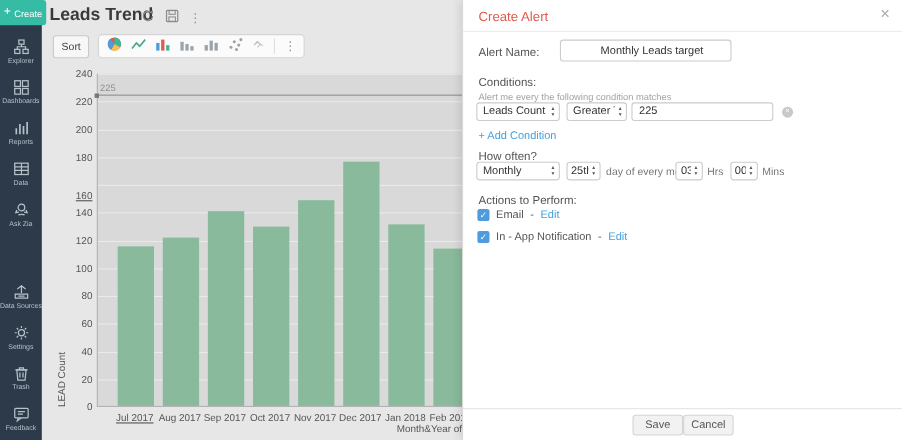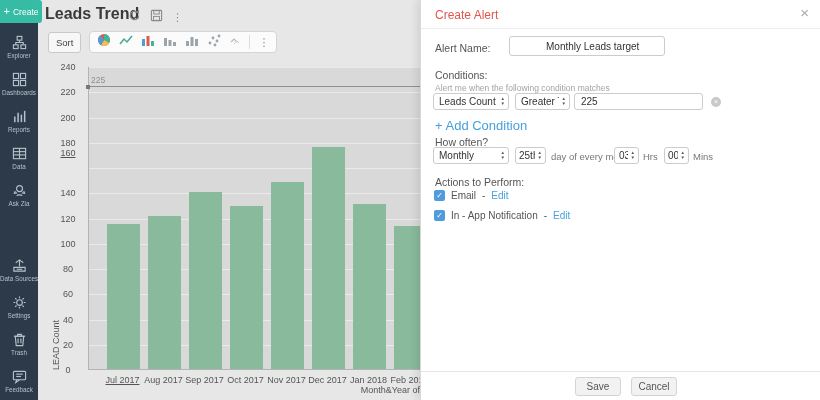--- a/index.html
+++ b/index.html
@@ -22,40 +22,40 @@
   .hdr-icons { position:absolute; left:90px; top:8px; display:flex; align-items:center; gap:9px; }
   .toolbar { position:absolute; left:10px; top:31px; display:flex; align-items:center; gap:5px; }
   .tb-btn { background:#f7f7f7; border:1px solid #c9c9c9; border-radius:3px; font-size:9.5px; color:#444; padding:4px 7px; font-family:inherit; cursor:pointer; }
   .icon-pill { display:flex; align-items:center; gap:8px; background:#fbfbfb; border:1px solid #d5d5d5; border-radius:4px; padding:3px 7px; margin-left:3px; height:22px; }
   .pill-sep { width:1px; height:14px; background:#ddd; }
   .kebab { color:#8a8a8a; font-size:11px; line-height:1; letter-spacing:0; cursor:pointer; }
 
   .plot { position:absolute; left:50px; top:67px; width:332px; height:303px; background:#d9d9d9; border-left:1px solid #b3b3b3; border-bottom:1px solid #b3b3b3; overflow:hidden; }
   .gridline { position:absolute; left:0; width:100%; height:1px; background:rgba(255,255,255,0.45); }
   .bar { position:absolute; bottom:0; background:#89ba9c; }
-  .ytick { position:absolute; width:32px; text-align:center; font-size:9px; color:#555; }
+  .ytick { position:absolute; width:32px; text-align:right; font-size:9px; color:#555; }
   .xtick { position:absolute; width:54px; text-align:center; font-size:9px; color:#555; white-space:nowrap; }
   .thr-line { position:absolute; height:1px; background:#8f8f8f; z-index:2; }
   .thr-label { position:absolute; font-size:8.5px; color:#8f8f8f; z-index:2; }
   .thr-marker { position:absolute; width:4px; height:4px; background:#777; z-index:2; }
   .ylabel { position:absolute; left:13px; top:67px; height:303px; display:flex; align-items:center; writing-mode:vertical-lr; transform:rotate(180deg); font-size:9px; color:#555; }
   .xlabel { position:absolute; left:262px; top:385px; width:120px; text-align:right; font-size:9px; color:#555; white-space:nowrap; }
 
   
   .dialog { position:absolute; left:420px; top:0; width:400px; height:400px; background:#fff; border-left:1px solid #d9d9d9; box-shadow:-3px 0 8px rgba(0,0,0,0.10); z-index:5; }
   .dlg-title { position:absolute; left:14px; top:8px; font-size:12px; color:#e2574c; }
   .dlg-close { position:absolute; right:11px; top:4px; font-size:15px; color:#aaa; cursor:pointer; line-height:1.2; }
   .dlg-divider { position:absolute; left:0; top:28px; width:100%; height:1px; background:#ececec; }
   .lab { position:absolute; font-size:10.5px; color:#555; }
   .help { position:absolute; font-size:8.5px; color:#a3a3a3; }
   .inp { position:absolute; background:#fff; border:1px solid #ccc; border-radius:3px; font-size:10px; color:#333; padding:0 6px; font-family:inherit; height:20px; }
   .sel { position:absolute; display:flex; align-items:center; background:#fff; border:1px solid #ccc; border-radius:3px; padding:0 3px 0 5px; font-size:10px; color:#333; height:17px; cursor:pointer; }
   .sel .txt { flex:1; overflow:hidden; white-space:nowrap; }
   .stepper { display:flex; flex-direction:column; font-size:4.5px; line-height:4.5px; color:#555; margin-left:3px; flex:none; }
-  .link { position:absolute; font-size:13px; color:#45a1dd; cursor:pointer; }
+  .link { position:absolute; font-size:10px; color:#45a1dd; cursor:pointer; }
   .plaintext { position:absolute; font-size:9.5px; color:#777; }
   .action-row { position:absolute; left:13px; display:flex; align-items:center; gap:6px; font-size:10px; color:#555; }
   .checkbox { width:11px; height:11px; background:#4f9bdc; border-radius:2px; color:#fff; font-size:8px; line-height:11px; text-align:center; cursor:pointer; flex:none; }
   .edit-link { color:#45a1dd; cursor:pointer; }
   .dlg-footer-divider { position:absolute; left:0; top:371px; width:100%; height:1px; background:#e5e5e5; }
   .dlg-btn { position:absolute; top:377px; width:46px; height:19px; background:#f2f2f2; border:1px solid #d4d4d4; border-radius:3px; font-size:10px; color:#555; font-family:inherit; cursor:pointer; }
   .circle-remove { position:absolute; width:10px; height:10px; border-radius:50%; background:#c9c9c9; color:#fff; font-size:7px; line-height:10px; text-align:center; cursor:pointer; }
 </style>
 </head>
 <body>
@@ -288,21 +288,21 @@
     <div class="ylabel">LEAD Count</div>
     <div class="xlabel">Month&amp;Year of</div>
   <div class="ytick" style="left: 14px; top: 365px;">0</div>
       <div class="ytick" style="left: 14px; top: 339.75px;">20</div>
       <div class="ytick" style="left: 14px; top: 314.5px;">40</div>
       <div class="ytick" style="left: 14px; top: 289.25px;">60</div>
       <div class="ytick" style="left: 14px; top: 264px;">80</div>
       <div class="ytick" style="left: 14px; top: 238.75px;">100</div>
       <div class="ytick" style="left: 14px; top: 213.5px;">120</div>
       <div class="ytick" style="left: 14px; top: 188.25px;">140</div>
-      <div class="ytick" style="left: 14px; top: 148px; text-decoration: underline;">160</div>
+      <div class="ytick" style="left: 14px; top: 173px; text-decoration: underline;">160</div>
       <div class="ytick" style="left: 14px; top: 137.75px;">180</div>
       <div class="ytick" style="left: 14px; top: 112.5px;">200</div>
       <div class="ytick" style="left: 14px; top: 87.25px;">220</div>
       <div class="ytick" style="left: 14px; top: 62px;">240</div>
       <div class="xtick" style="left: 57.5px; top: 375px; text-decoration: underline;">Jul 2017</div>
       <div class="xtick" style="left: 98.5px; top: 375px;">Aug 2017</div>
       <div class="xtick" style="left: 139.5px; top: 375px;">Sep 2017</div>
       <div class="xtick" style="left: 180.5px; top: 375px;">Oct 2017</div>
       <div class="xtick" style="left: 221.5px; top: 375px;">Nov 2017</div>
       <div class="xtick" style="left: 262.5px; top: 375px;">Dec 2017</div>
@@ -315,21 +315,21 @@
 
   <section class="dialog">
     <div class="dlg-title">Create Alert</div>
     <div class="dlg-close">×</div>
     <div class="dlg-divider"></div>
 
     <div class="lab" style="left:14px; top:42px;">Alert Name:</div>
     <input class="inp" style="left: 88px; top: 36px; width: 156px; padding-left: 36px;" value="Monthly Leads target">
 
     <div class="lab" style="left:14px; top:69px;">Conditions:</div>
-    <div class="help" style="left:14px; top:83px;">Alert me when the following condition matches</div>
+    <div class="help" style="left:14px; top:83px;">Alert me every the following condition matches</div>
 
     <div class="sel" style="left:12px; top:93px; width:76px;">
       <span class="txt">Leads Count</span>
       <span class="stepper">
           <span>▲</span>
           <span>▼</span>
         </span>
     </div>
     <div class="sel" style="left:94px; top:93px; width:55px;">
       <span class="txt">Greater Than</span>
@@ -386,16 +386,16 @@
     </div>
     <div class="action-row" style="top:210px;">
       <span class="checkbox"><span>✓</span></span>
       <span>In - App Notification</span>
       <span>-</span>
       <span class="edit-link">Edit</span>
     </div>
 
     <div class="dlg-footer-divider"></div>
     <button class="dlg-btn" style="left:154px;">Save</button>
-    <button class="dlg-btn" style="left:210px;">Cancel</button>
+    <button class="dlg-btn" style="left:200px;">Cancel</button>
   </section>
 
 </div>
 
 </body></html>

